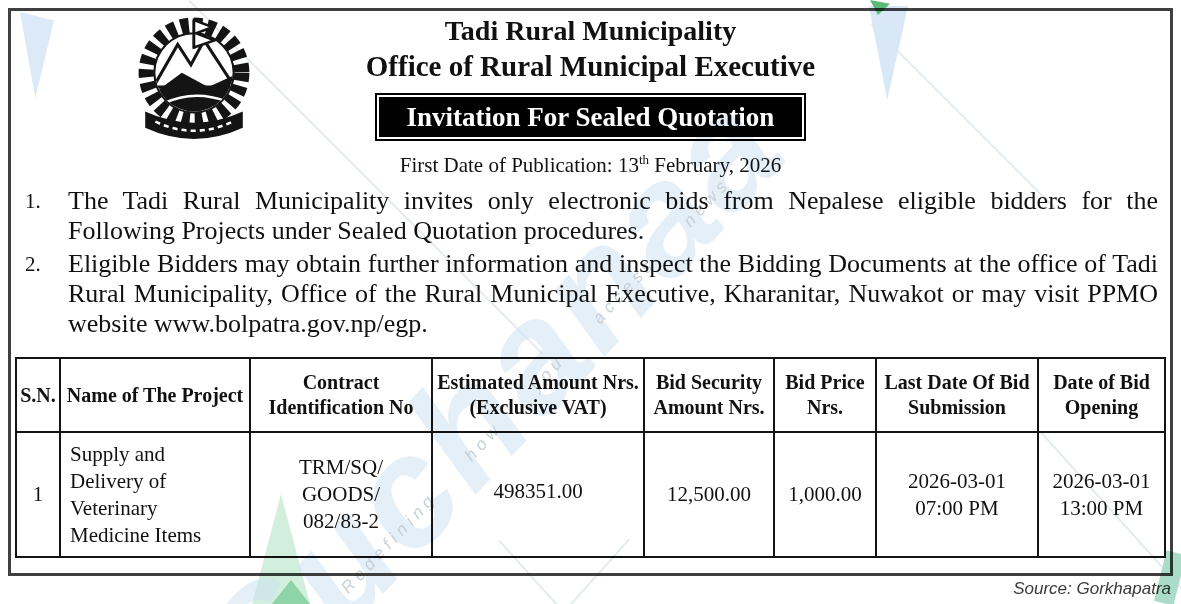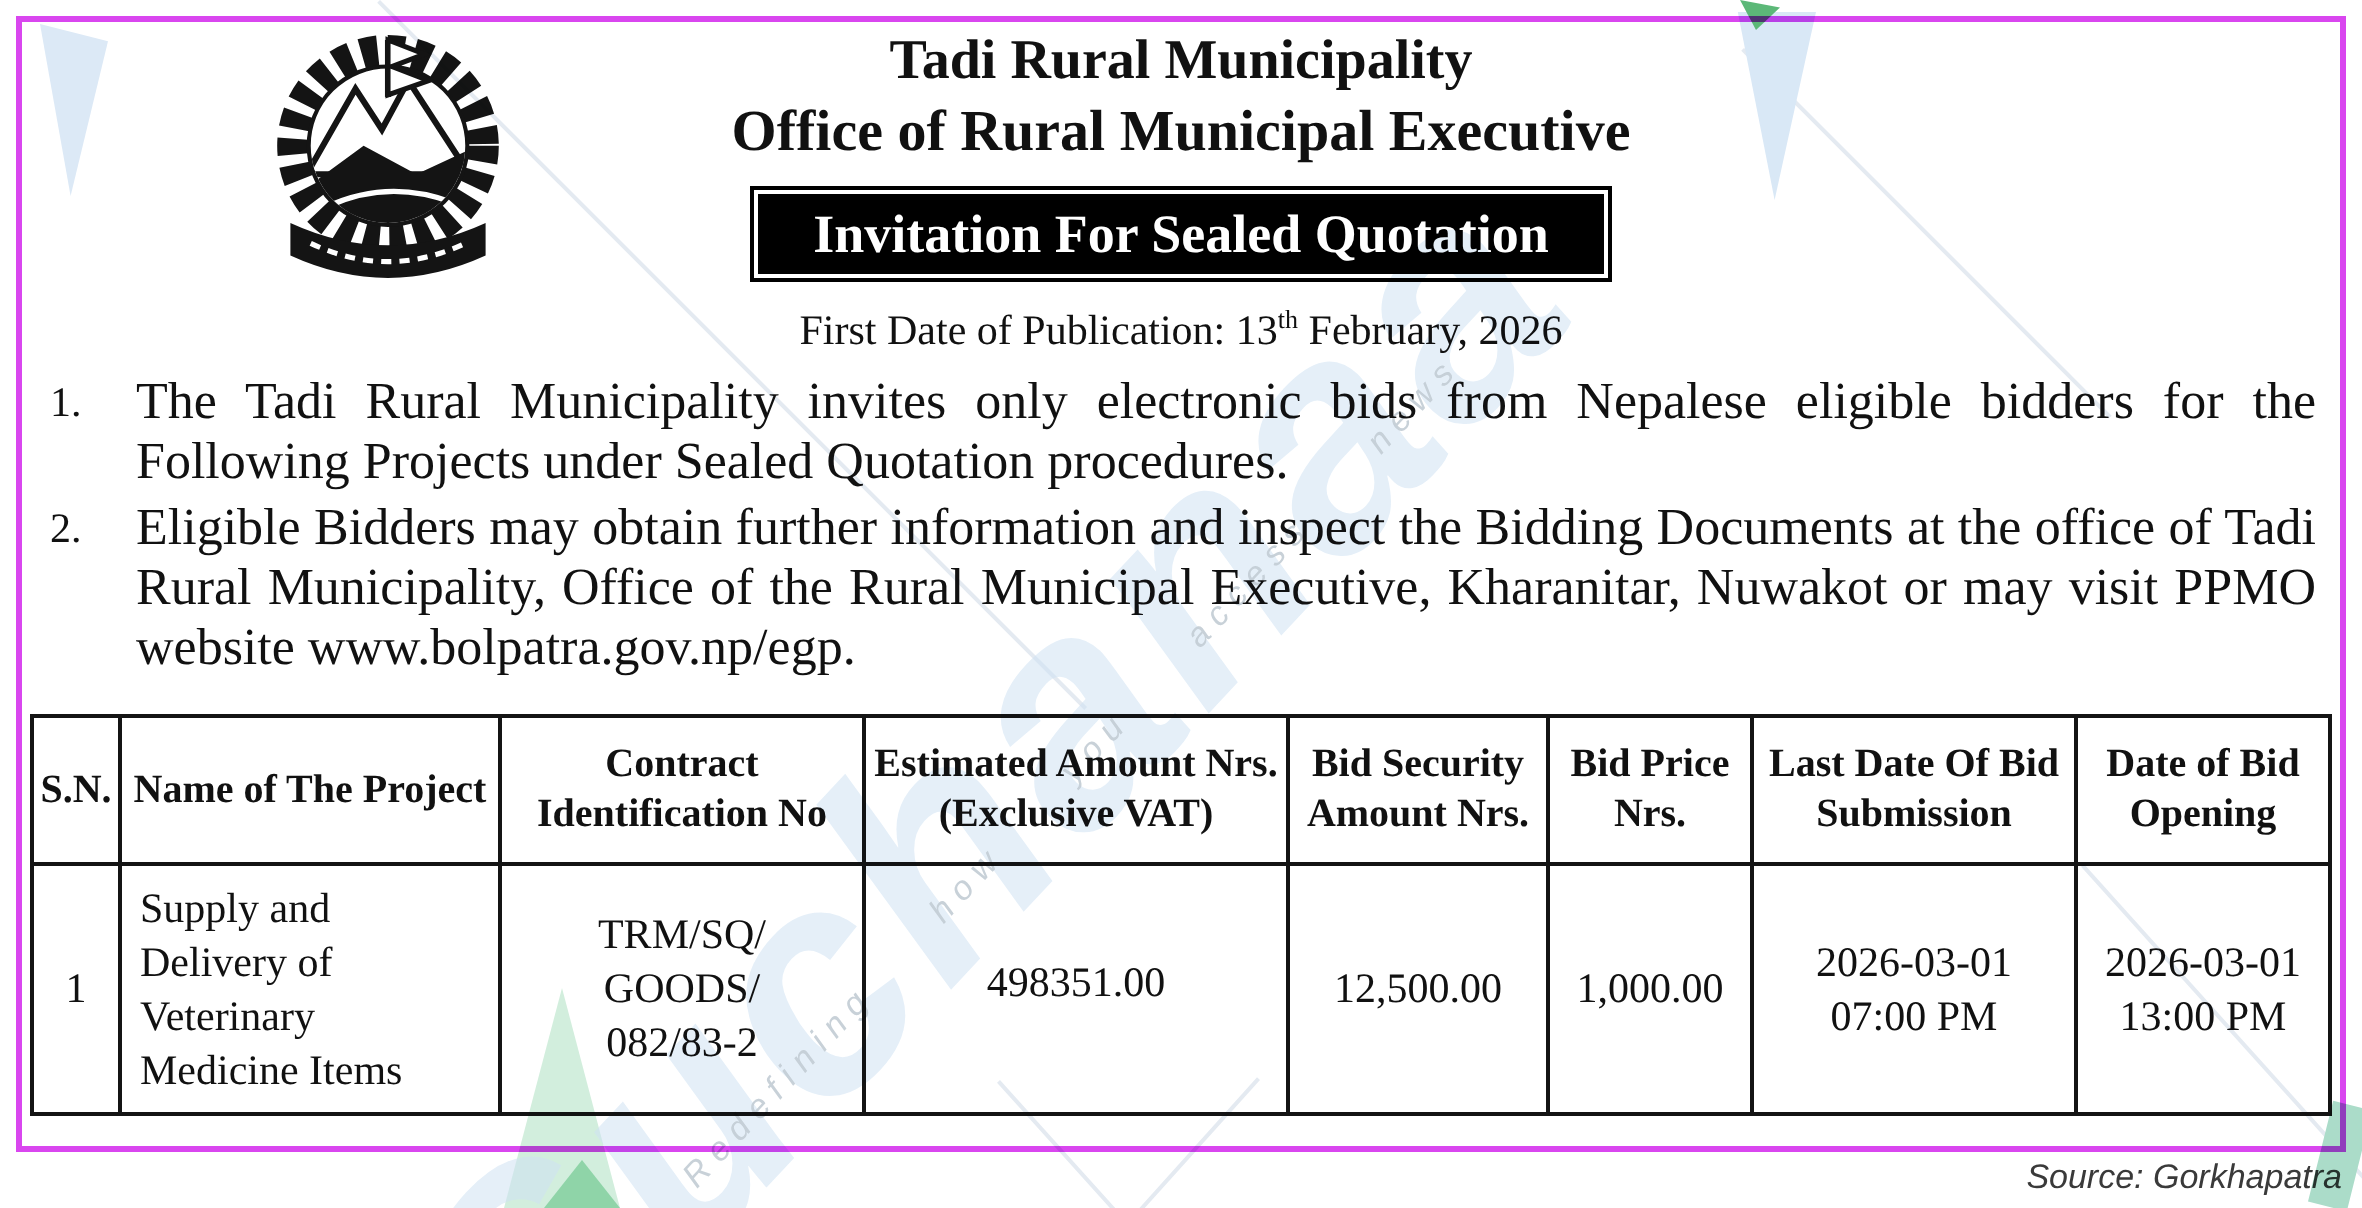--- a/index.html
+++ b/index.html
@@ -3,21 +3,21 @@
 <meta charset="utf-8">
 <style>
   html,body{margin:0;padding:0;}
   body{
     width:1181px;height:604px;position:relative;background:#ffffff;overflow:hidden;
     font-family:"Liberation Serif","DejaVu Serif",serif;color:#111;
   }
   
   .notice{
     position:absolute;left:8px;top:8px;width:1159px;height:562px;
-    border:3px solid #d946ef;background:#fff;z-index:1;
+    border:3px solid #404040;background:#fff;z-index:1;
   }
   .header{position:relative;text-align:center;padding-top:3px;}
   .title1{font-size:28px;font-weight:bold;line-height:34px;}
   .title2{font-size:29px;font-weight:bold;line-height:36px;}
   .address{font-size:21px;line-height:26px;}
   .logo{position:absolute;left:122px;top:2px;width:122px;height:136px;}
   .banner-wrap{text-align:center;margin-top:13px;height:38px;}
   .banner{
     display:inline-block;background:#000;color:#fff;font-weight:bold;font-size:27px;
     line-height:28px;padding:6px 28px;box-shadow:0 0 0 2px #fff,0 0 0 4px #000;

